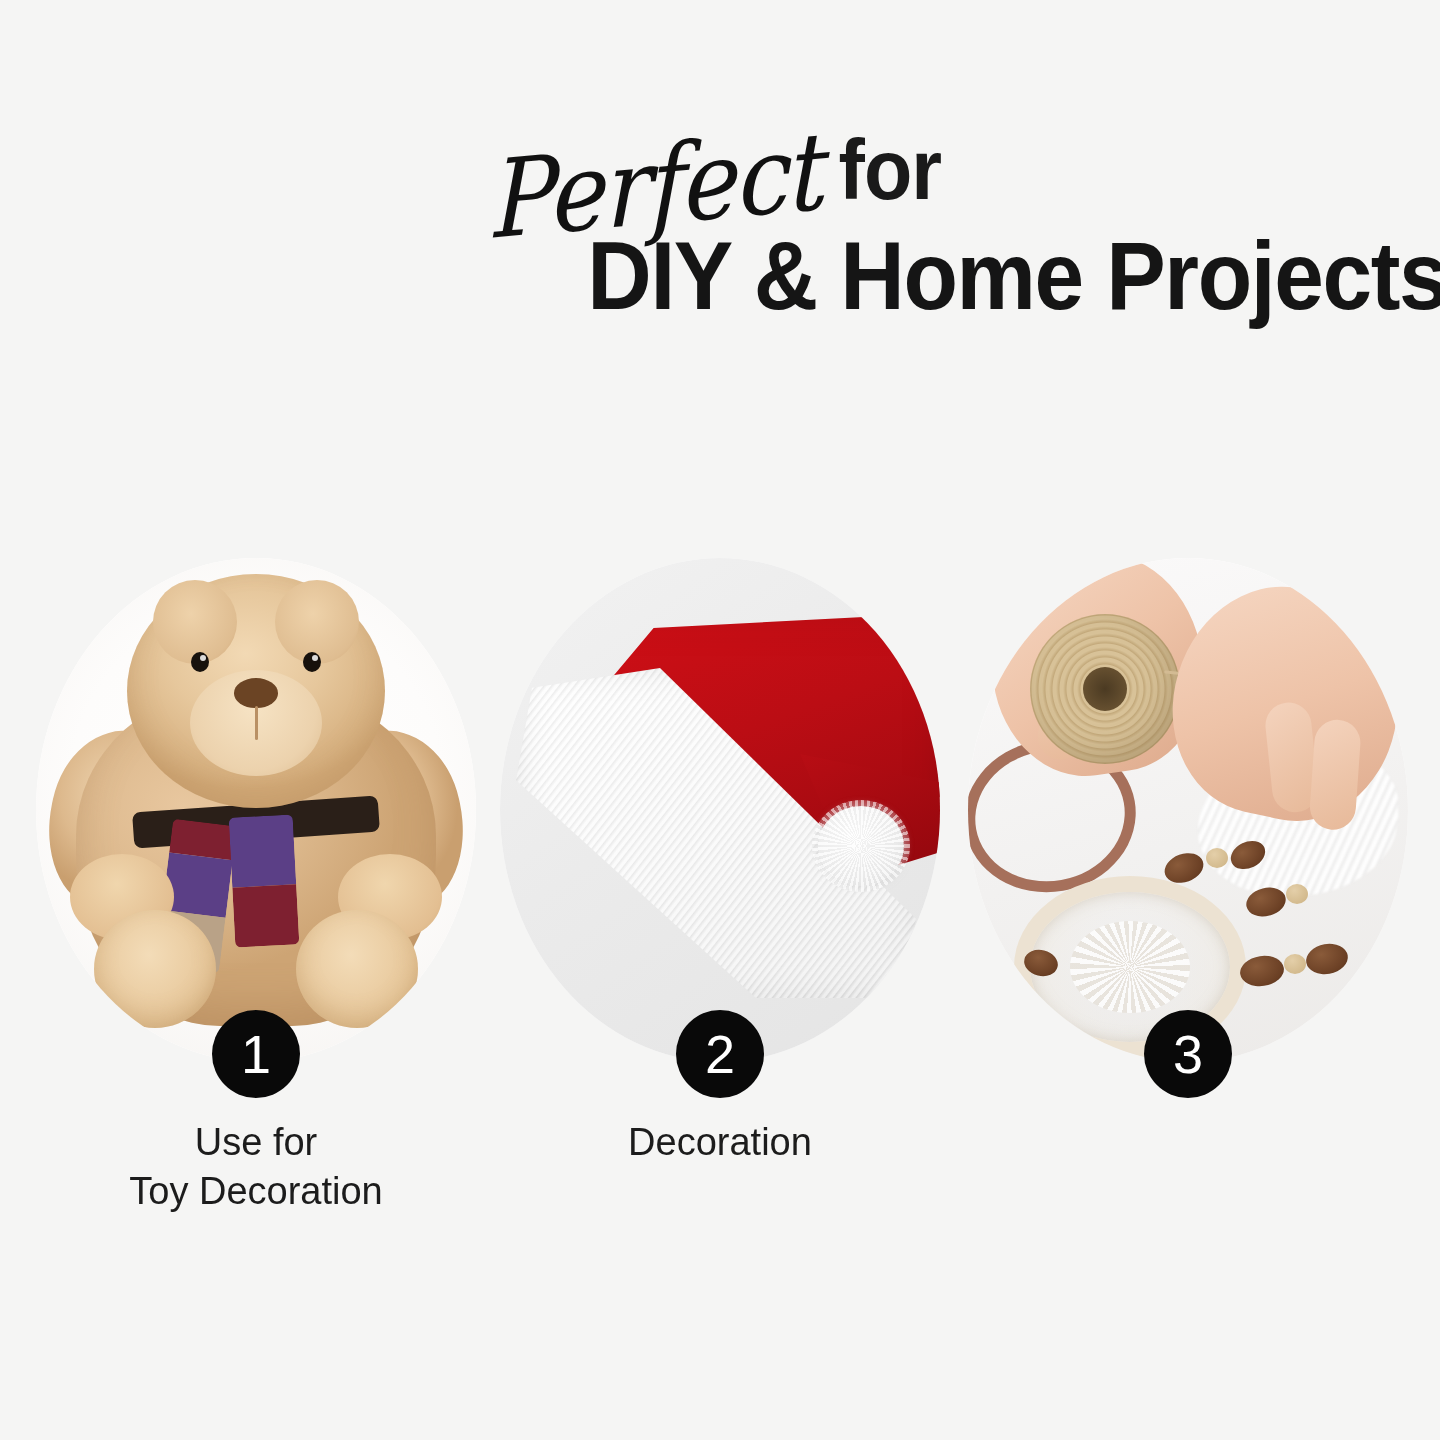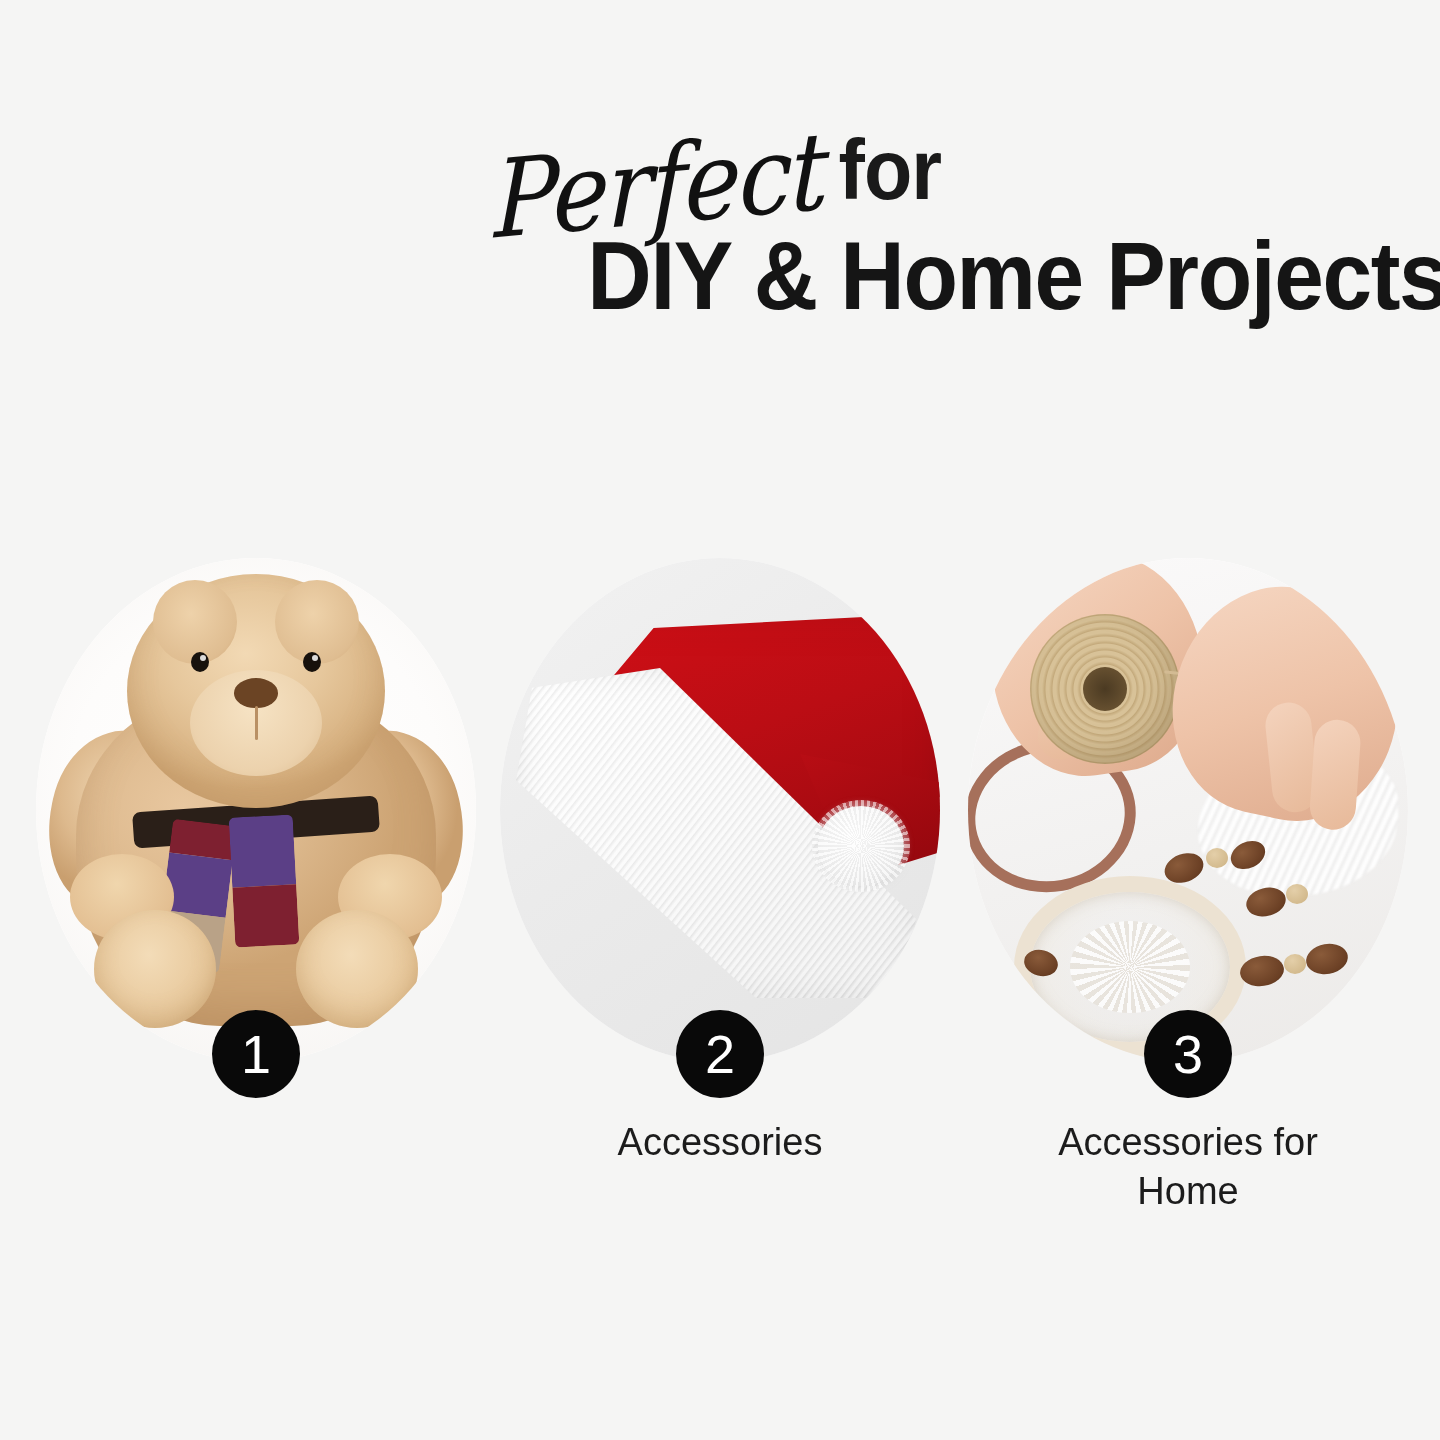--- a/index.html
+++ b/index.html
@@ -528,37 +528,41 @@
           <div class="bear-eye re"></div>
           <div class="bear-muzzle"></div>
           <div class="bear-nose"></div>
           <div class="bear-nose-line"></div>
         </div>
       </div>
     </div>
     <div class="badge">
       <span>1</span>
     </div>
+    <div class="caption">
+      <span class="ln">Use for</span>
+      <span class="ln">Toy Decoration</span>
+    </div>
   </div>
 
   <div class="card card-2">
     <div class="photo">
       <div class="scene">
         <div class="hat-bg"></div>
         <div class="hat-red"></div>
         <div class="hat-red2"></div>
         <div class="hat-fur"></div>
         <div class="hat-pompom"></div>
       </div>
     </div>
     <div class="badge">
       <span>2</span>
     </div>
     <div class="caption">
-      <span class="ln">Accessories</span>
+      <span class="ln">Decoration</span>
     </div>
   </div>
 
   <div class="card card-3">
     <div class="photo">
       <div class="scene">
         <div class="craft-bg"></div>
         <div class="hoop"></div>
         <div class="feather"></div>
         <div class="hand h-left">
@@ -581,19 +585,15 @@
         <div class="bead light b5"></div>
         <div class="bead dark b6"></div>
         <div class="bead light b7"></div>
         <div class="bead dark b8"></div>
         <div class="bead dark b9"></div>
       </div>
     </div>
     <div class="badge">
       <span>3</span>
     </div>
-    <div class="caption">
-      <span class="ln">Accessories for</span>
-      <span class="ln">Home</span>
-    </div>
   </div>
 
 </div>
 
 </body></html>

